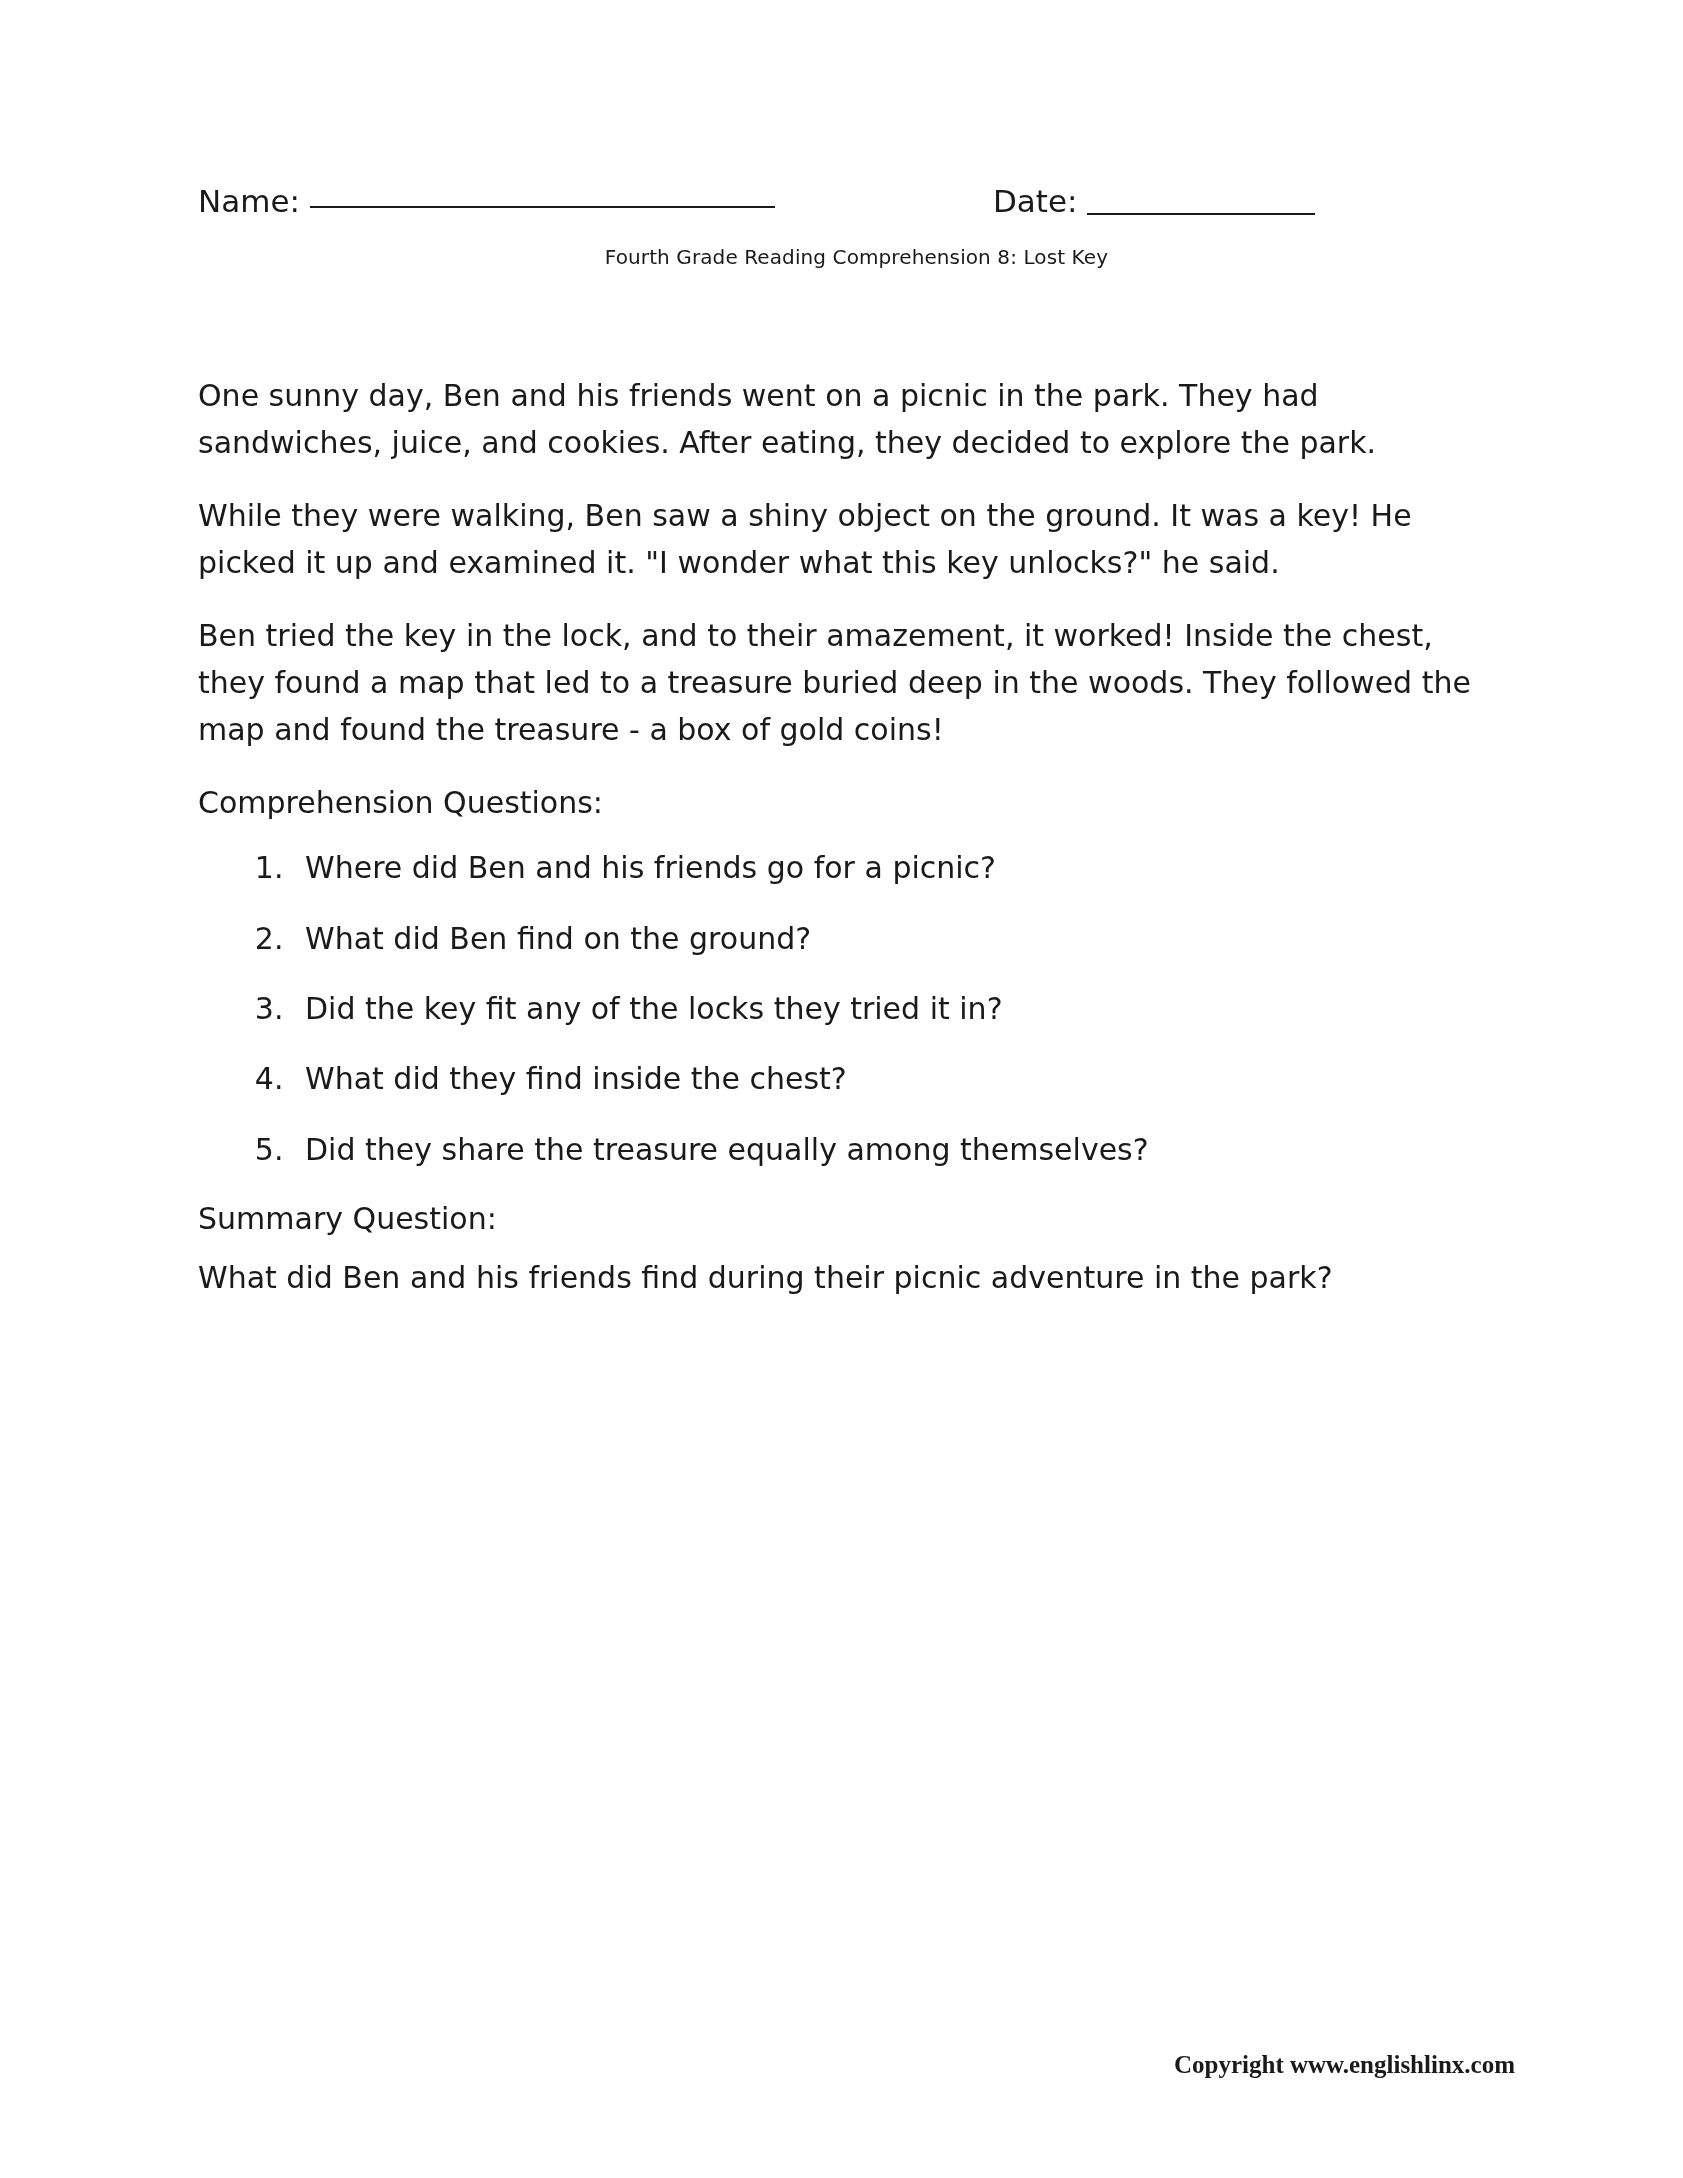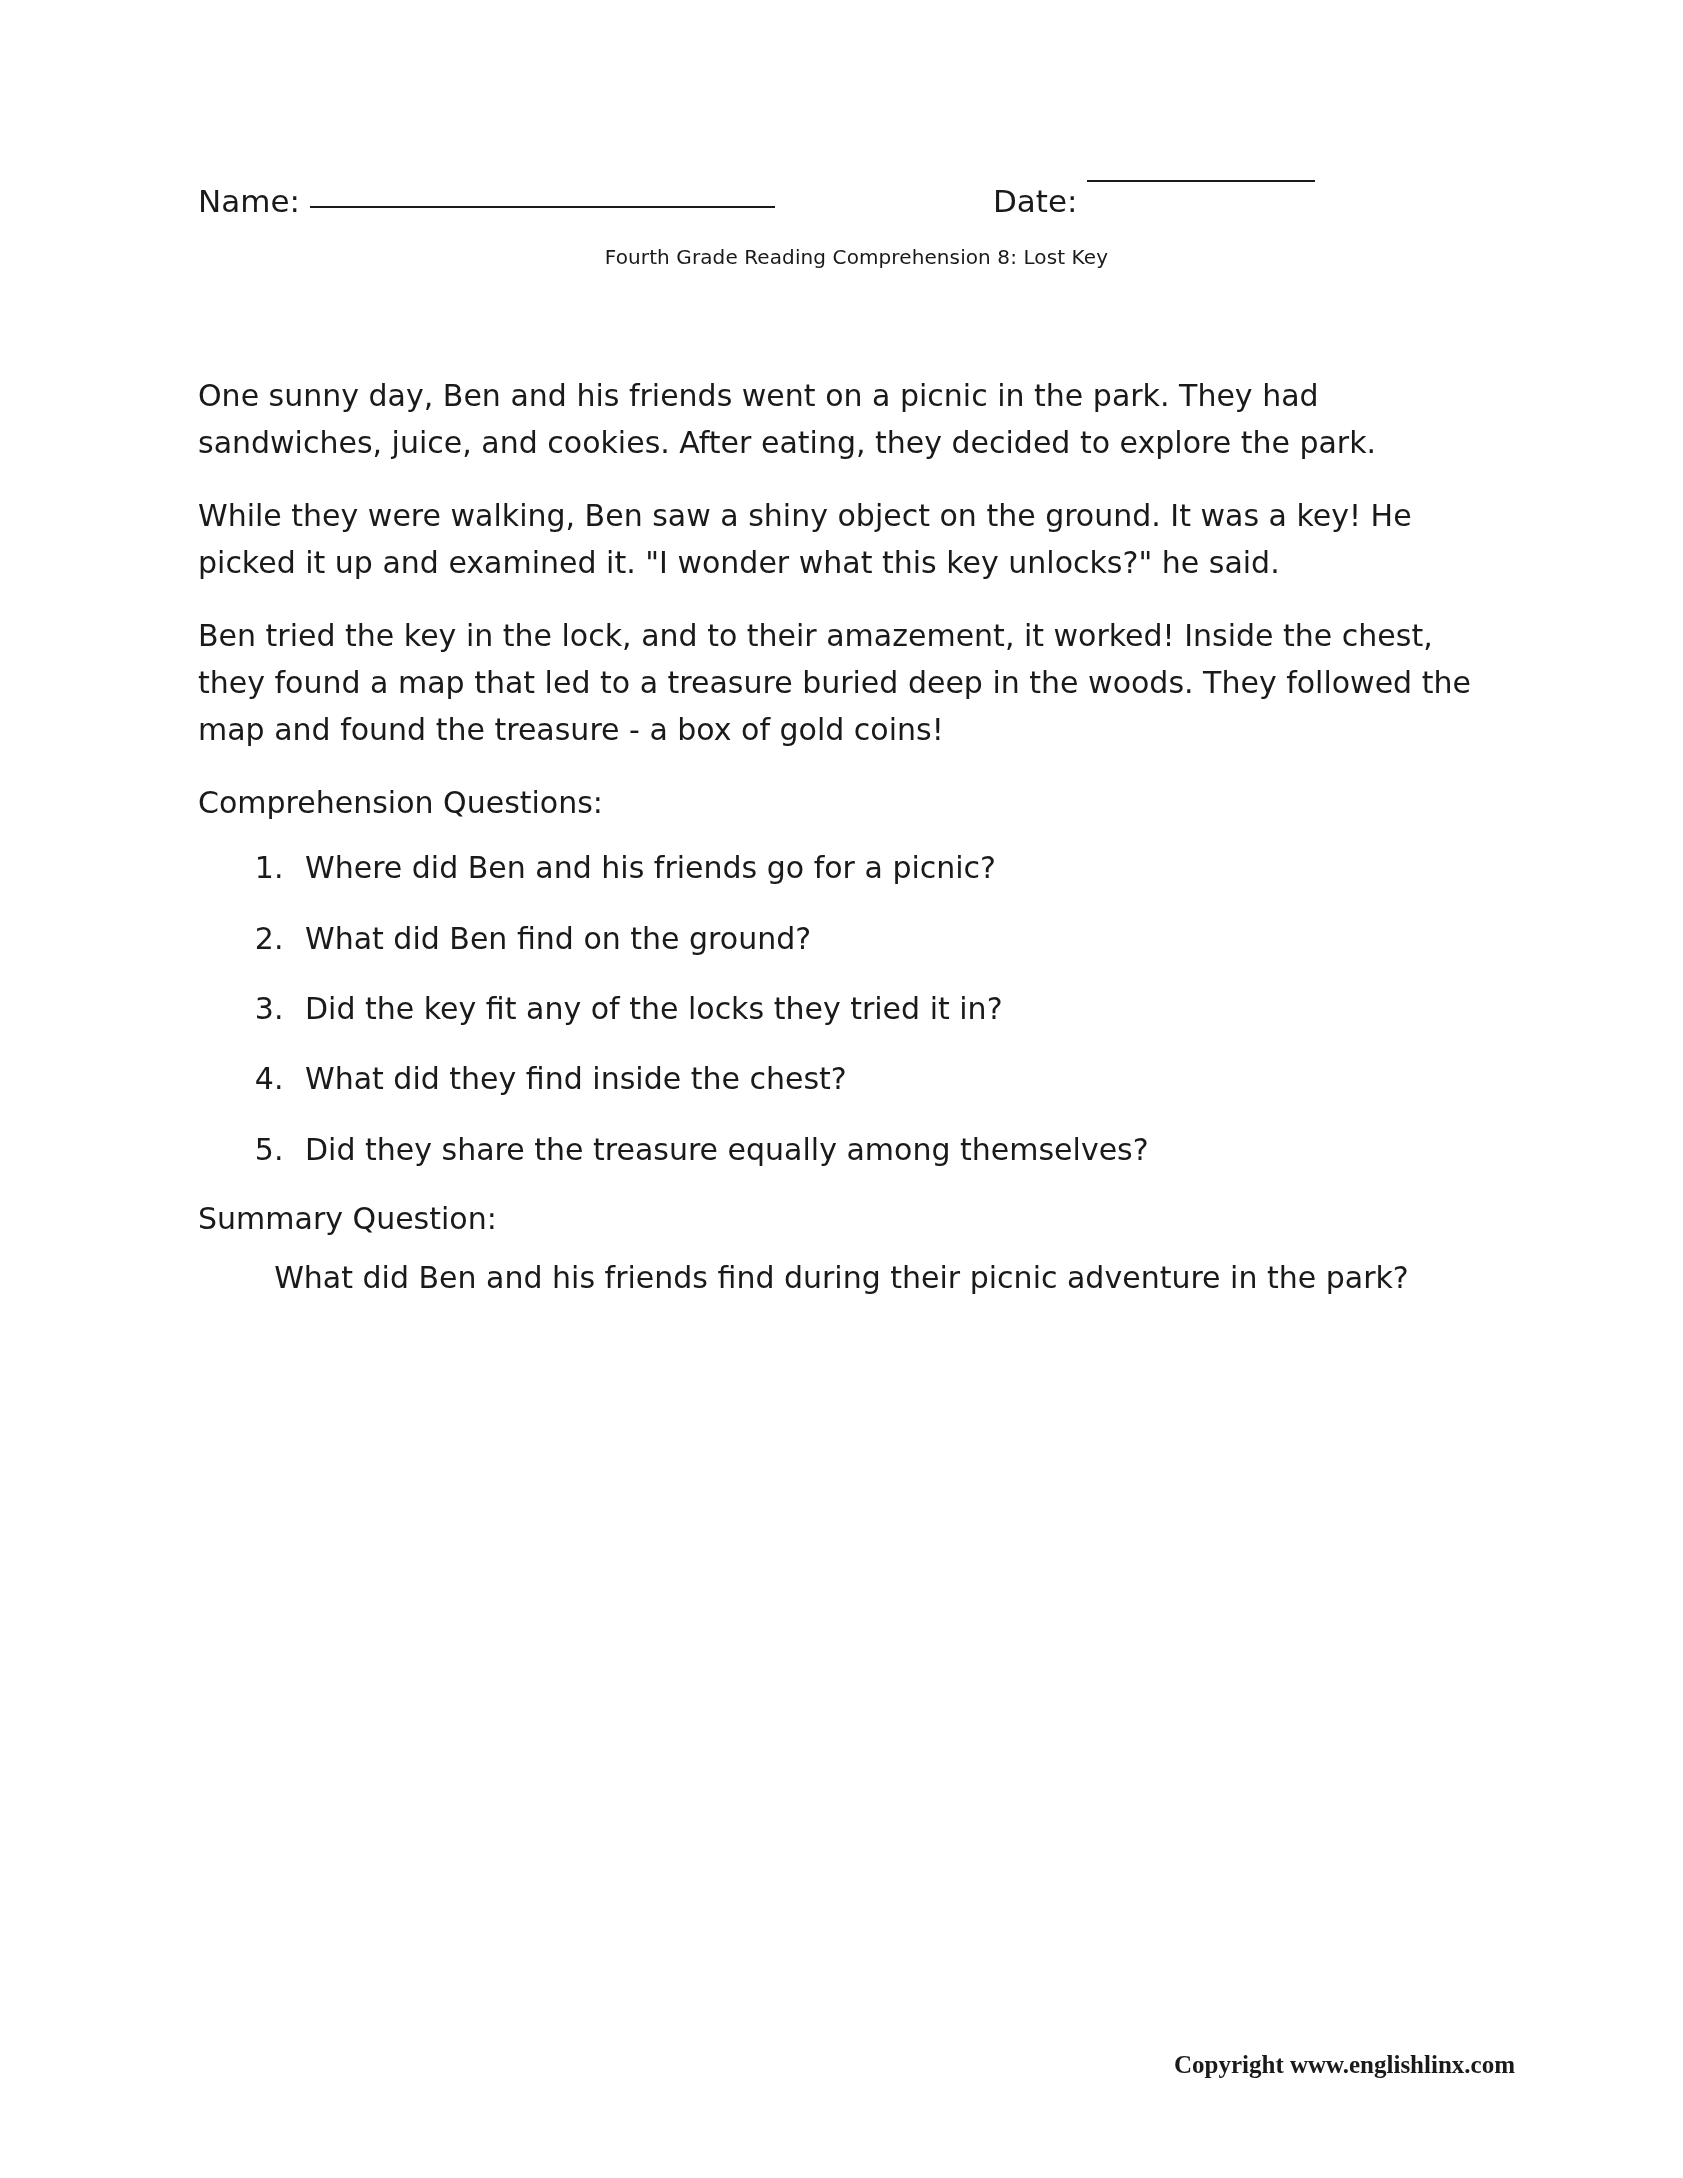--- a/index.html
+++ b/index.html
@@ -40,21 +40,21 @@
     border-bottom: 2.5px solid #1a1a1a;
     height: 1px;
     margin-left: 10px;
     position: relative;
     top: -4px;
   }
   .blank-name { width: 465px; }
   .blank-date { width: 228px; }
   .date-block {
     display: flex;
-    align-items: flex-start;
+    align-items: flex-end;
     margin-left: 218px;
   }
   .doc-title {
     text-align: center;
     font-size: 20px;
     margin: 0 0 0 0;
     padding-left: 30px;
     font-weight: normal;
     letter-spacing: 0.1px;
   }
@@ -84,21 +84,20 @@
     padding-left: 12px;
   }
   .summary-label {
     font-size: 30px;
     margin: 28px 0 24px 0;
   }
   .summary-question {
     font-size: 30px;
     margin: 0;
     max-width: 1307px;
-    text-align: center;
   }
   .footer {
     position: absolute;
     right: 168px;
     bottom: 99px;
     font-size: 25px;
     font-weight: bold;
     color: #1a1a1a;
     font-family: "Liberation Serif", serif;
   }

